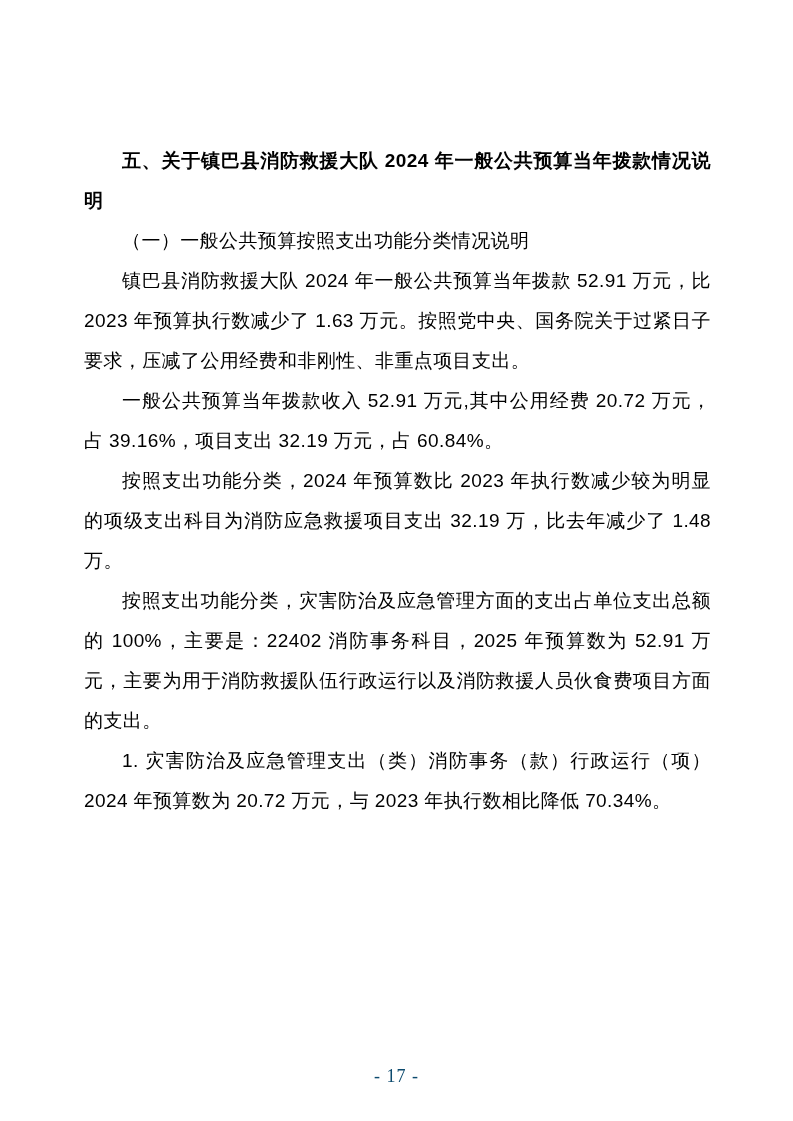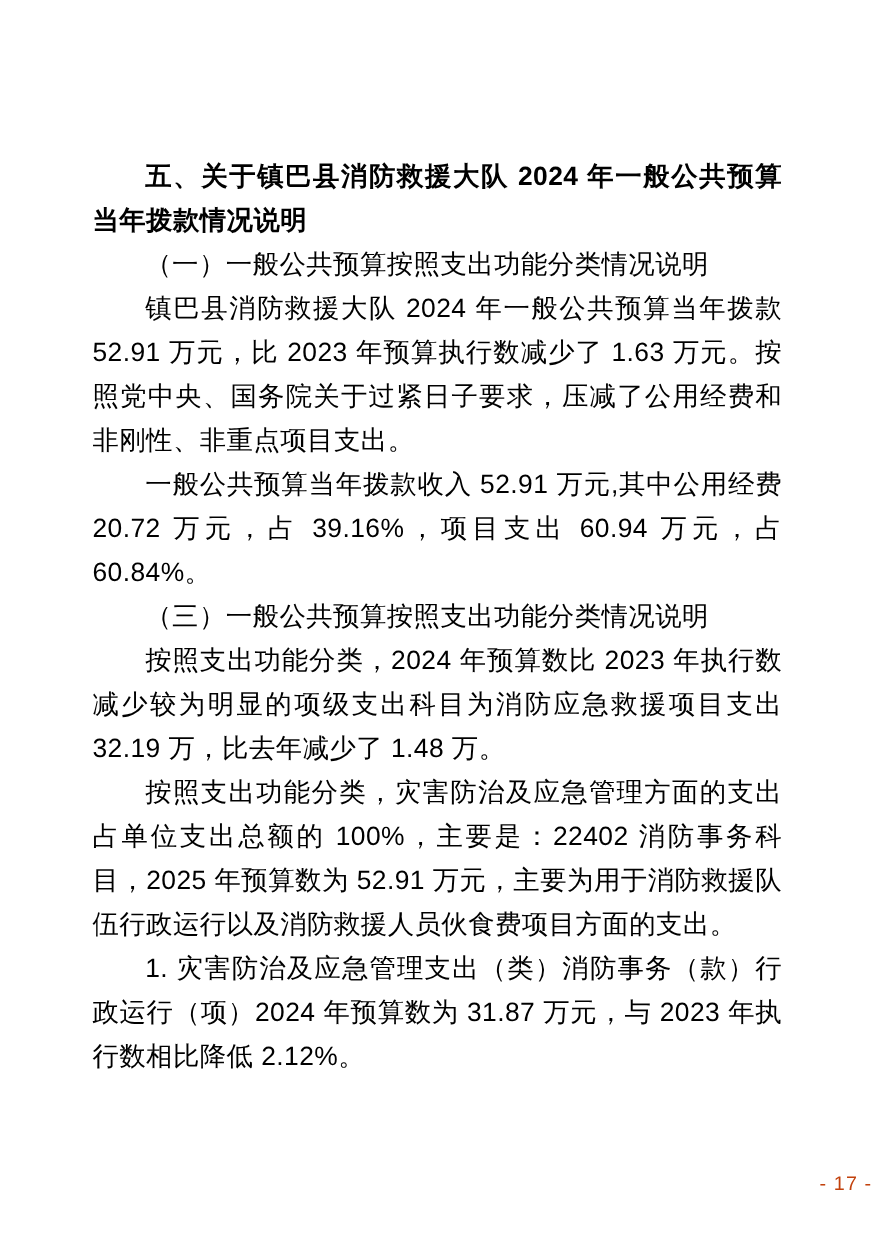--- a/index.html
+++ b/index.html
@@ -17,63 +17,63 @@
   }
 
   .content {
     position: absolute;
     top: 141px;
     left: 84px;
     width: 627px;
   }
 
   .para {
-    font-size: 24px;
+    font-size: 19px;
     line-height: 40px;
     text-align: justify;
     text-justify: inter-ideograph;
     text-indent: 2em;
     color: #000000;
     letter-spacing: 0.4px;
   }
 
   .para.title {
     font-weight: bold;
   }
 
   .footer {
     position: absolute;
     top: 1064px;
     left: 0;
     width: 793px;
-    text-align: right;
+    text-align: center;
     font-size: 18px;
     line-height: 24px;
-    color: #c2410c;
+    color: #0c4a6e;
     letter-spacing: 1px;
+    font-family: Liberation Serif, serif;
   }
 </style>
 </head>
 <body>
 
 <div class="page">
   <div class="content">
     <p class="para title">五、关于镇巴县消防救援大队 2024 年一般公共预算当年拨款情况说明</p>
 
     <p class="para">（一）一般公共预算按照支出功能分类情况说明</p>
 
     <p class="para">镇巴县消防救援大队 2024 年一般公共预算当年拨款 52.91 万元，比 2023 年预算执行数减少了 1.63 万元。按照党中央、国务院关于过紧日子要求，压减了公用经费和非刚性、非重点项目支出。</p>
 
 
-    <p class="para">一般公共预算当年拨款收入 52.91 万元,其中公用经费 20.72 万元，占 39.16%，项目支出 60.94 万元，占 60.84%。</p>
+    <p class="para">一般公共预算当年拨款收入 52.91 万元,其中公用经费 20.72 万元，占 39.16%，项目支出 32.19 万元，占 60.84%。</p>
 
-    <p class="para">（三）一般公共预算按照支出功能分类情况说明</p>
 
     <p class="para">按照支出功能分类，2024 年预算数比 2023 年执行数减少较为明显的项级支出科目为消防应急救援项目支出 32.19 万，比去年减少了 1.48 万。</p>
 
     <p class="para">按照支出功能分类，灾害防治及应急管理方面的支出占单位支出总额的 100%，主要是：22402 消防事务科目，2025 年预算数为 52.91 万元，主要为用于消防救援队伍行政运行以及消防救援人员伙食费项目方面的支出。</p>
 
-    <p class="para">1. 灾害防治及应急管理支出（类）消防事务（款）行政运行（项）2024 年预算数为 31.87 万元，与 2023 年执行数相比降低 2.12%。</p>
+    <p class="para">1. 灾害防治及应急管理支出（类）消防事务（款）行政运行（项）2024 年预算数为 20.72 万元，与 2023 年执行数相比降低 70.34%。</p>
 
   </div>
 
   <div class="footer">- 17 -</div>
 </div>
 
 </body></html>

